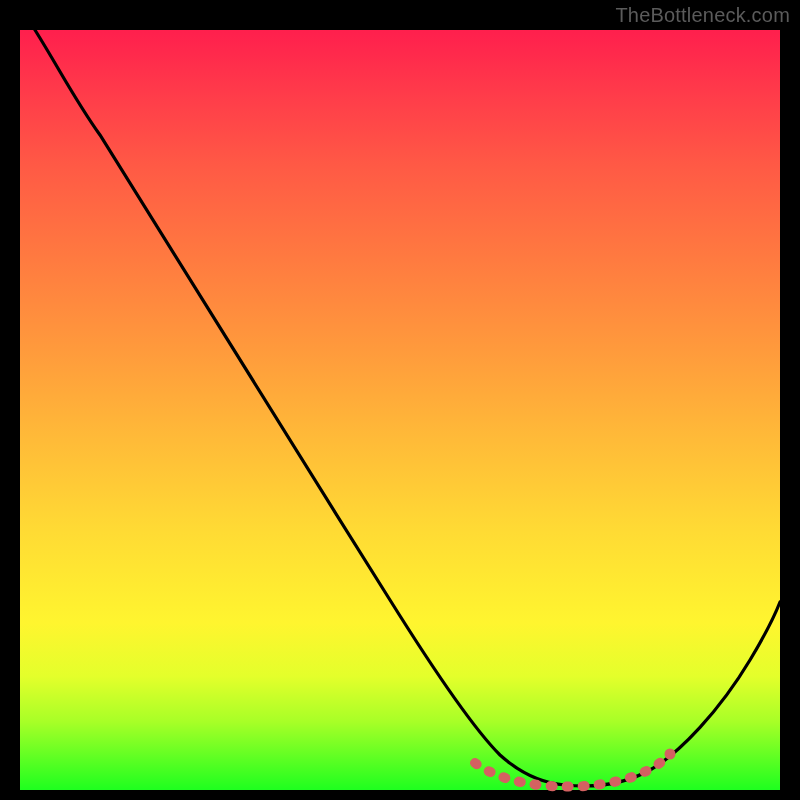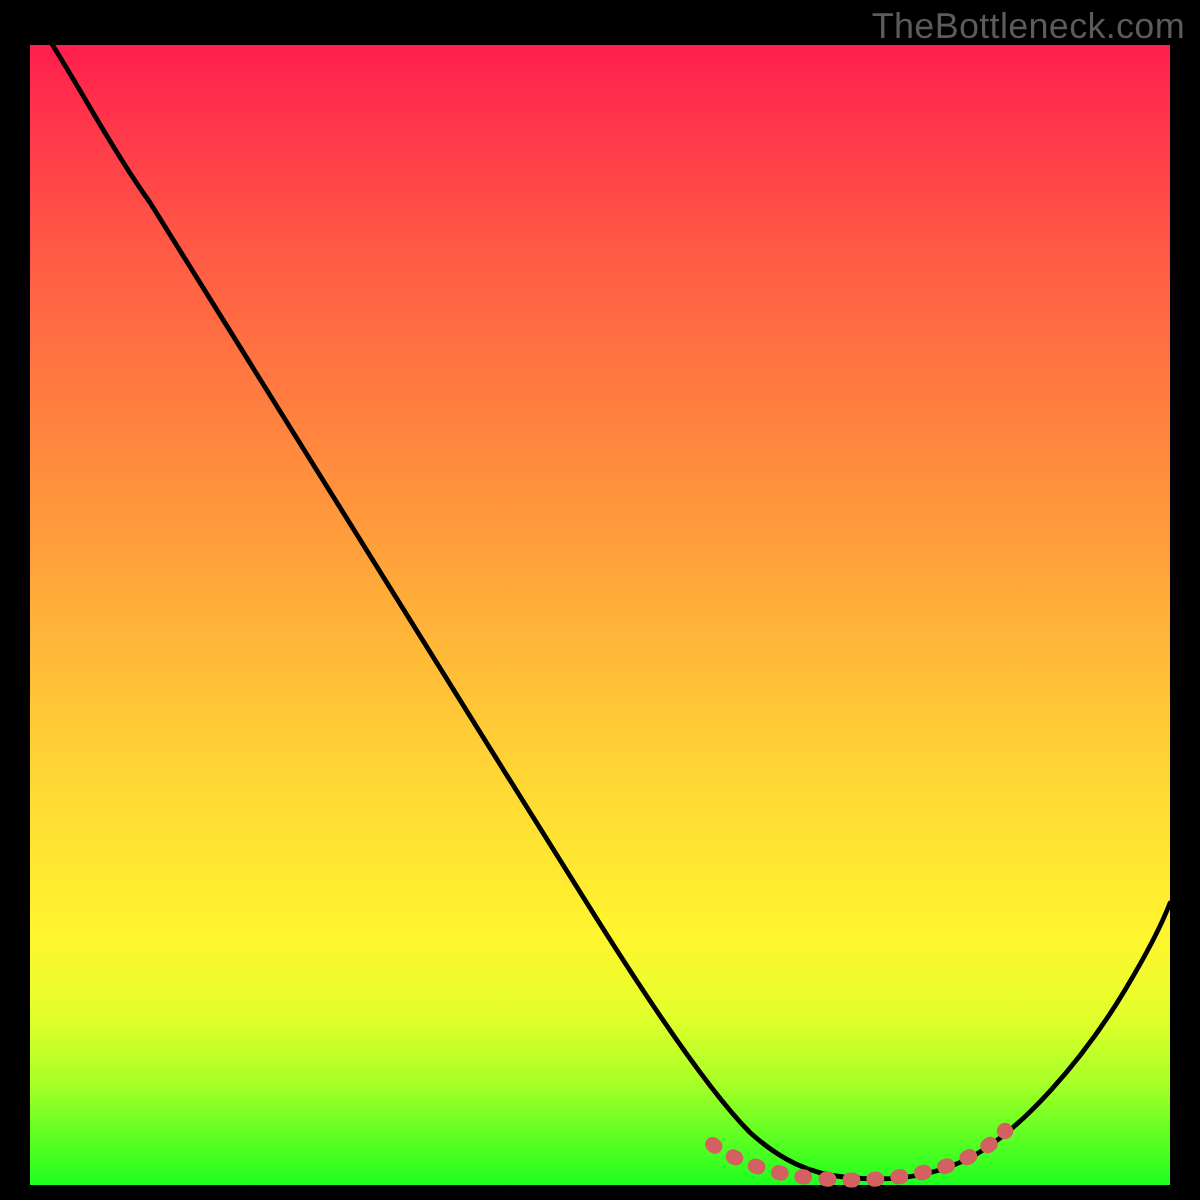--- a/index.html
+++ b/index.html
@@ -14,21 +14,21 @@
     position: relative;
     width: 800px;
     height: 800px;
     background: #000;
   }
   .watermark {
     position: absolute;
     top: 4px;
     right: 10px;
     font-family: Arial, Helvetica, sans-serif;
-    font-size: 24px;
+    font-size: 20px;
     font-weight: 500;
     color: #5b5b5b;
     letter-spacing: 0.2px;
     user-select: none;
   }
   .plot-area {
     position: absolute;
     left: 20px;
     top: 30px;
     width: 760px;

